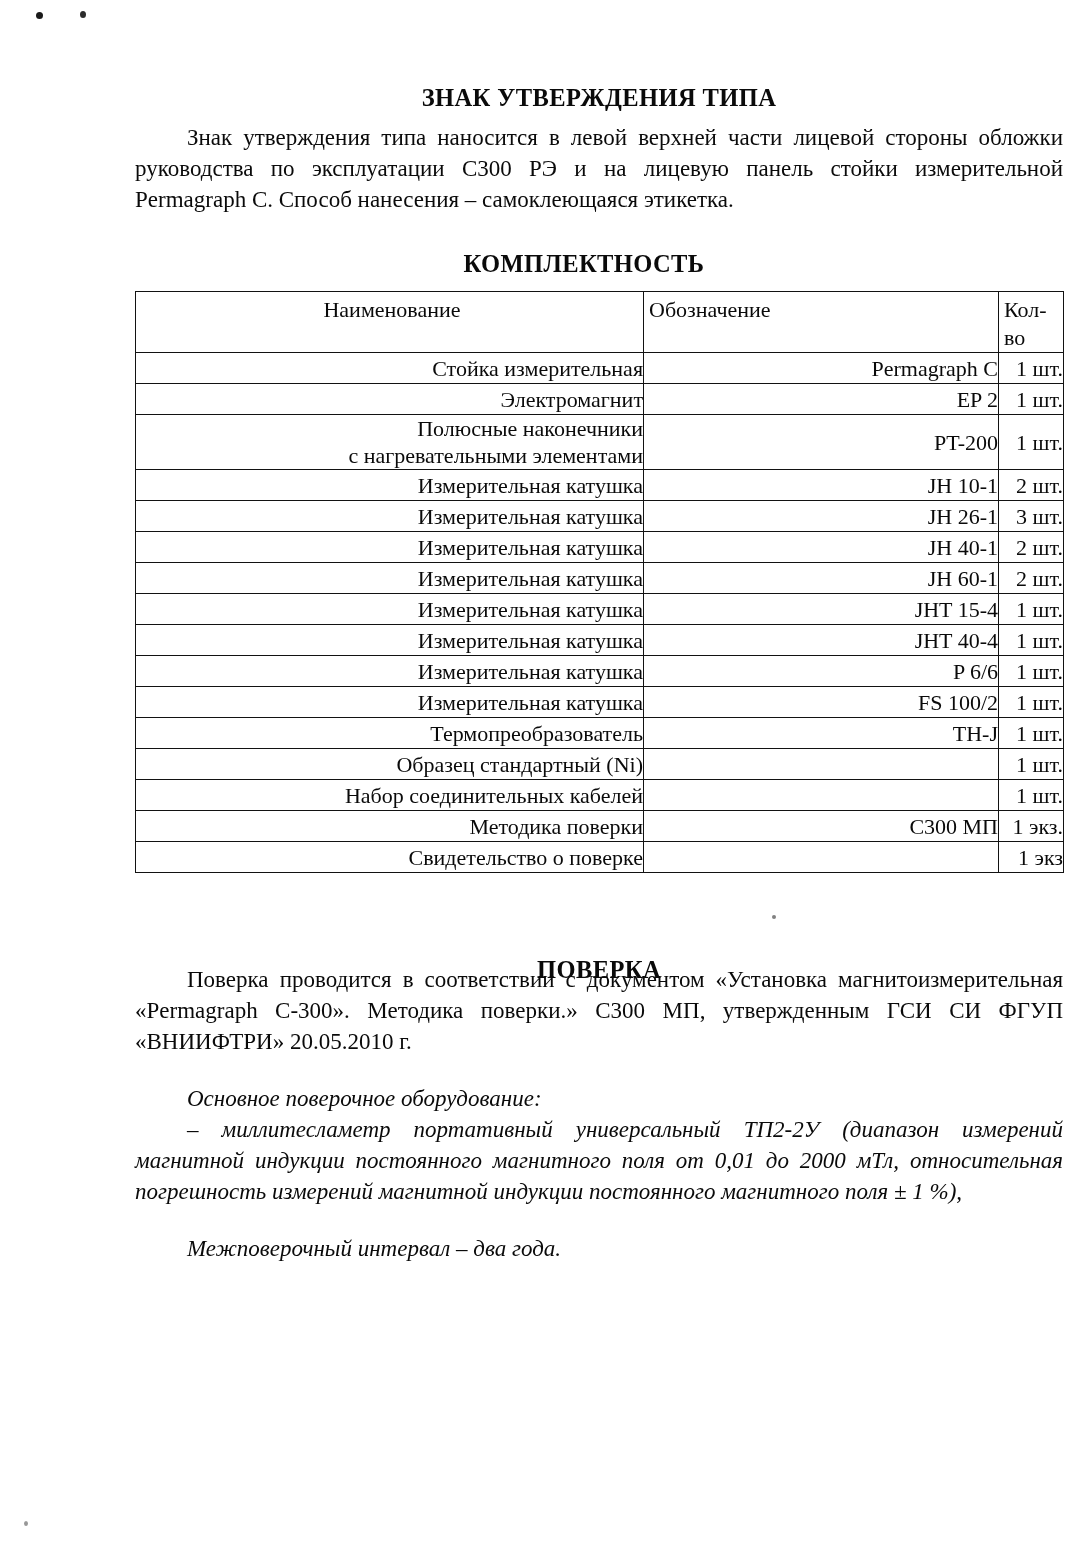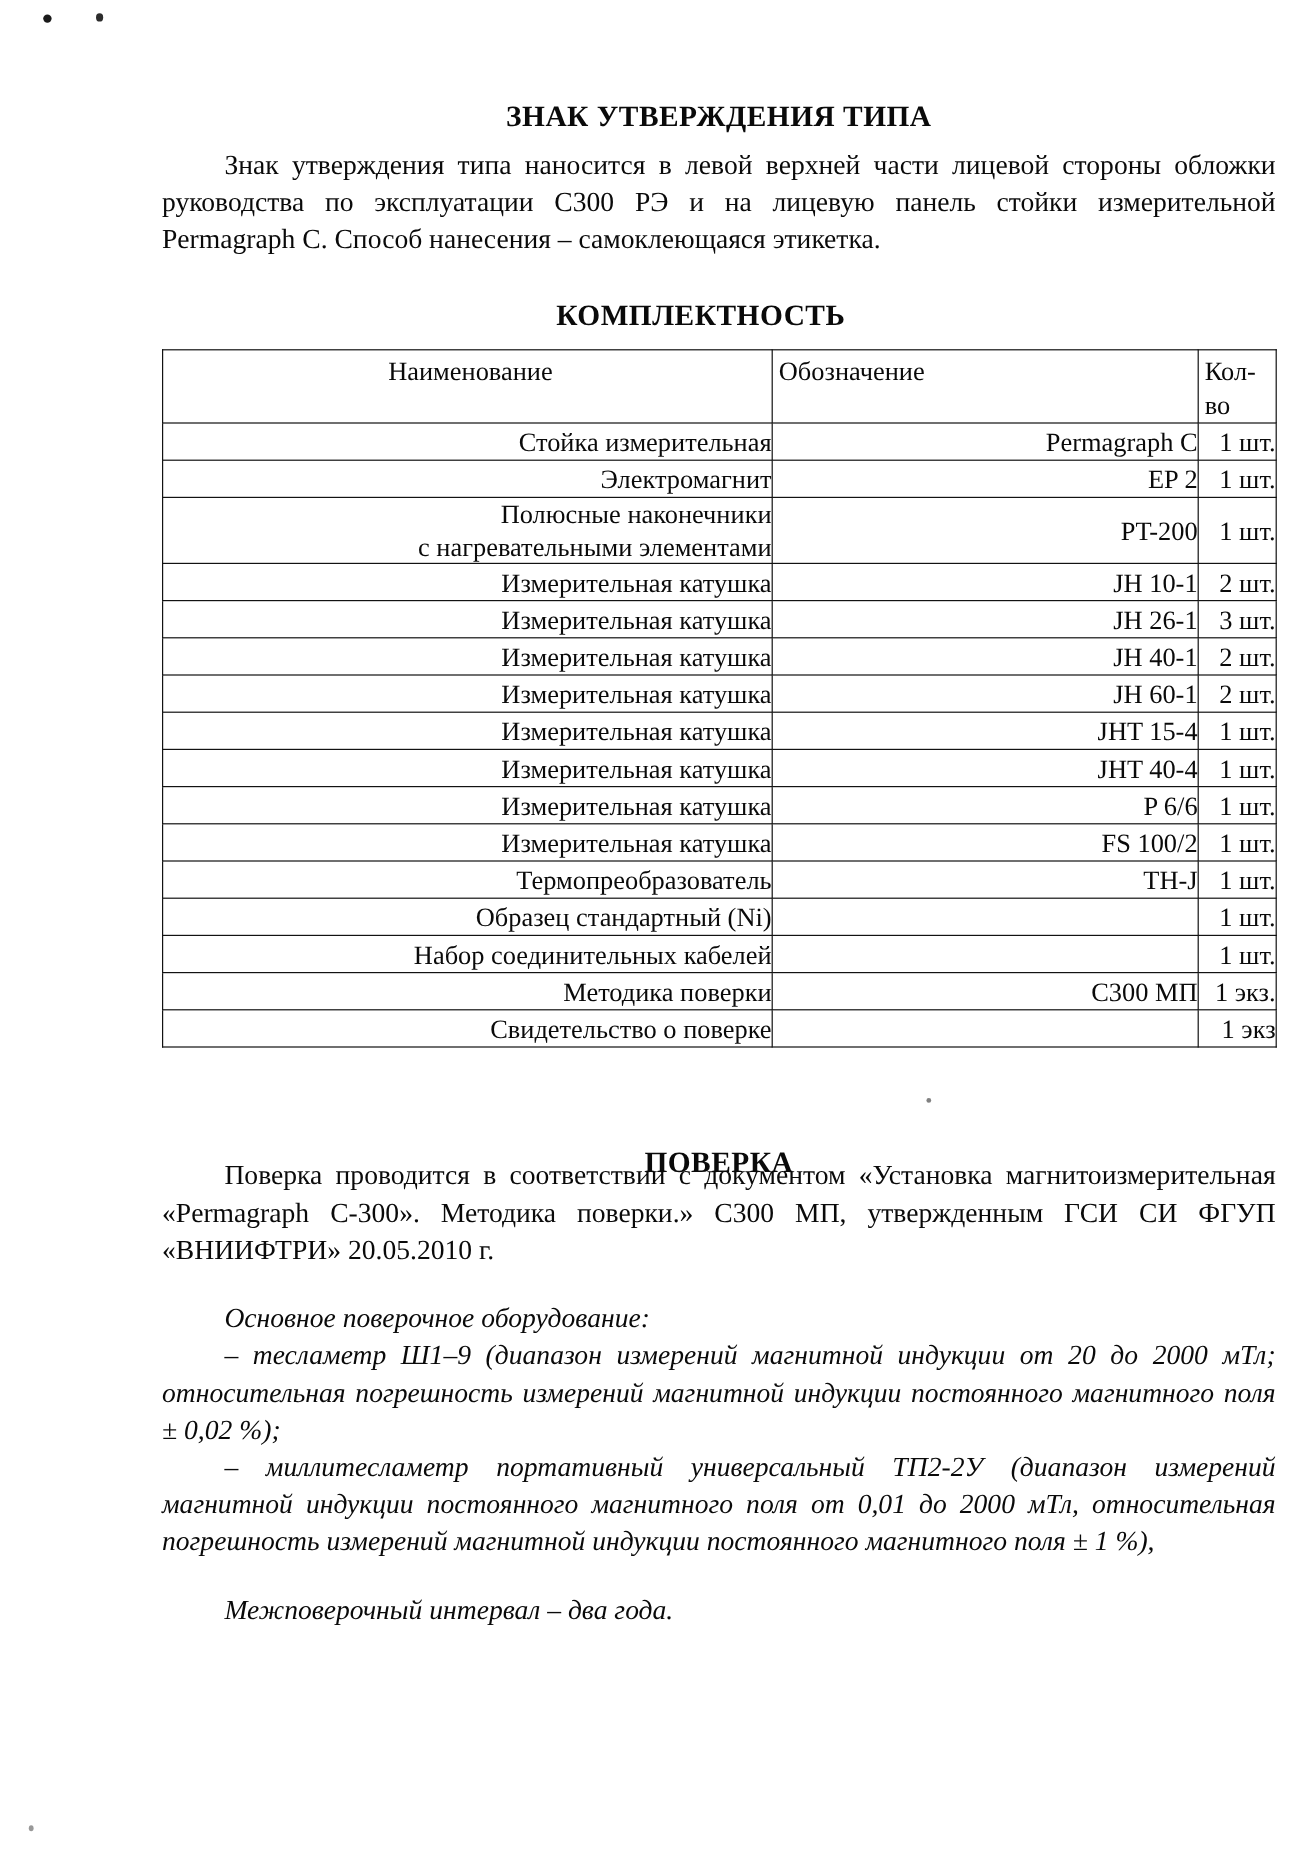--- a/index.html
+++ b/index.html
@@ -278,20 +278,19 @@
     </table>
   </div>
 
   <h1 id="title-poverka" class="section-title">ПОВЕРКА</h1>
 
   <div id="poverka-body">
     <p class="para indent tight">Поверка проводится в соответствии с документом «Установка магнитоизмерительная «Permagraph С-300». Методика поверки.» С300 МП, утвержденным ГСИ СИ ФГУП «ВНИИФТРИ» 20.05.2010 г.</p>
 
     <p class="para indent gap-before">Основное поверочное оборудование:</p>
 
-    <p class="para indent">– тесламетр Ш1–9 (диапазон измерений магнитной индукции от 20 до 2000 мТл; относительная погрешность измерений магнитной индукции постоянного магнитного поля ± 0,02 %);</p>
 
     <p class="para indent">– миллитесламетр портативный универсальный ТП2-2У (диапазон измерений магнитной индукции постоянного магнитного поля от 0,01 до 2000 мТл, относительная погрешность измерений магнитной индукции постоянного магнитного поля ± 1 %),</p>
 
     <p class="para indent gap-before">Межповерочный интервал – два года.</p>
   </div>
 
 </div>
 
 </body></html>

